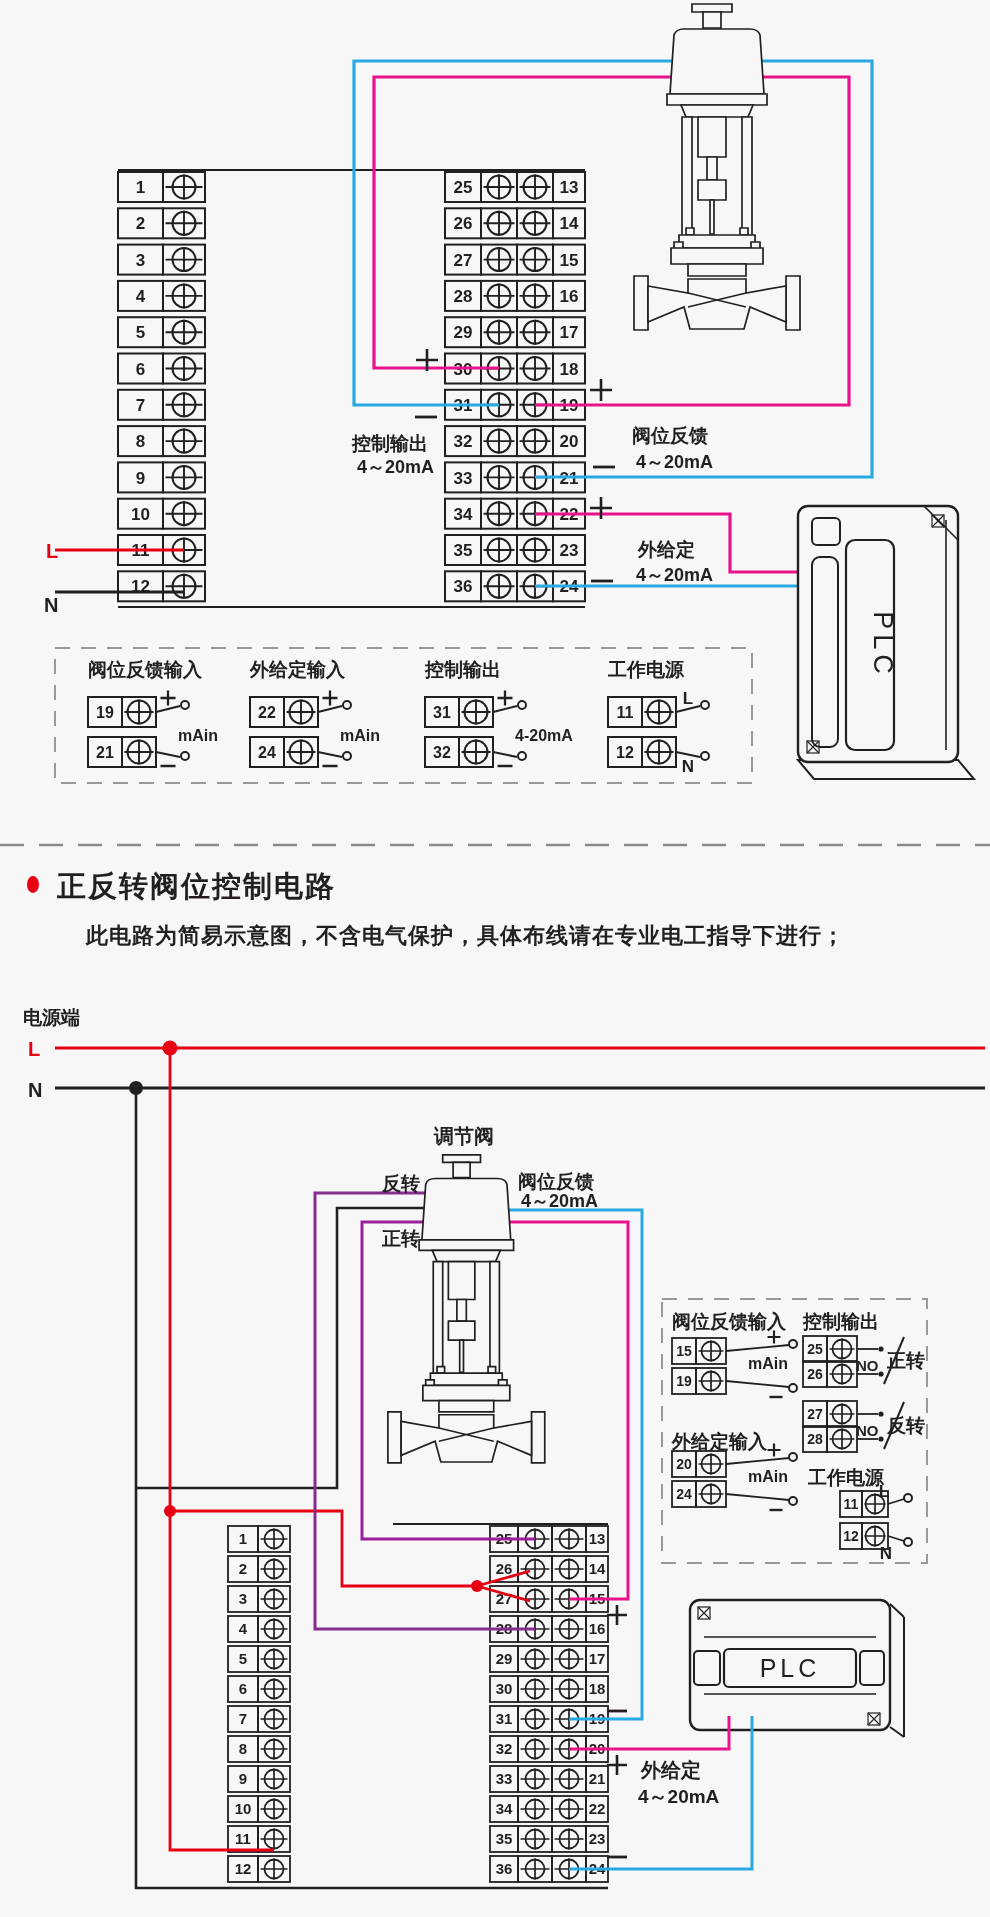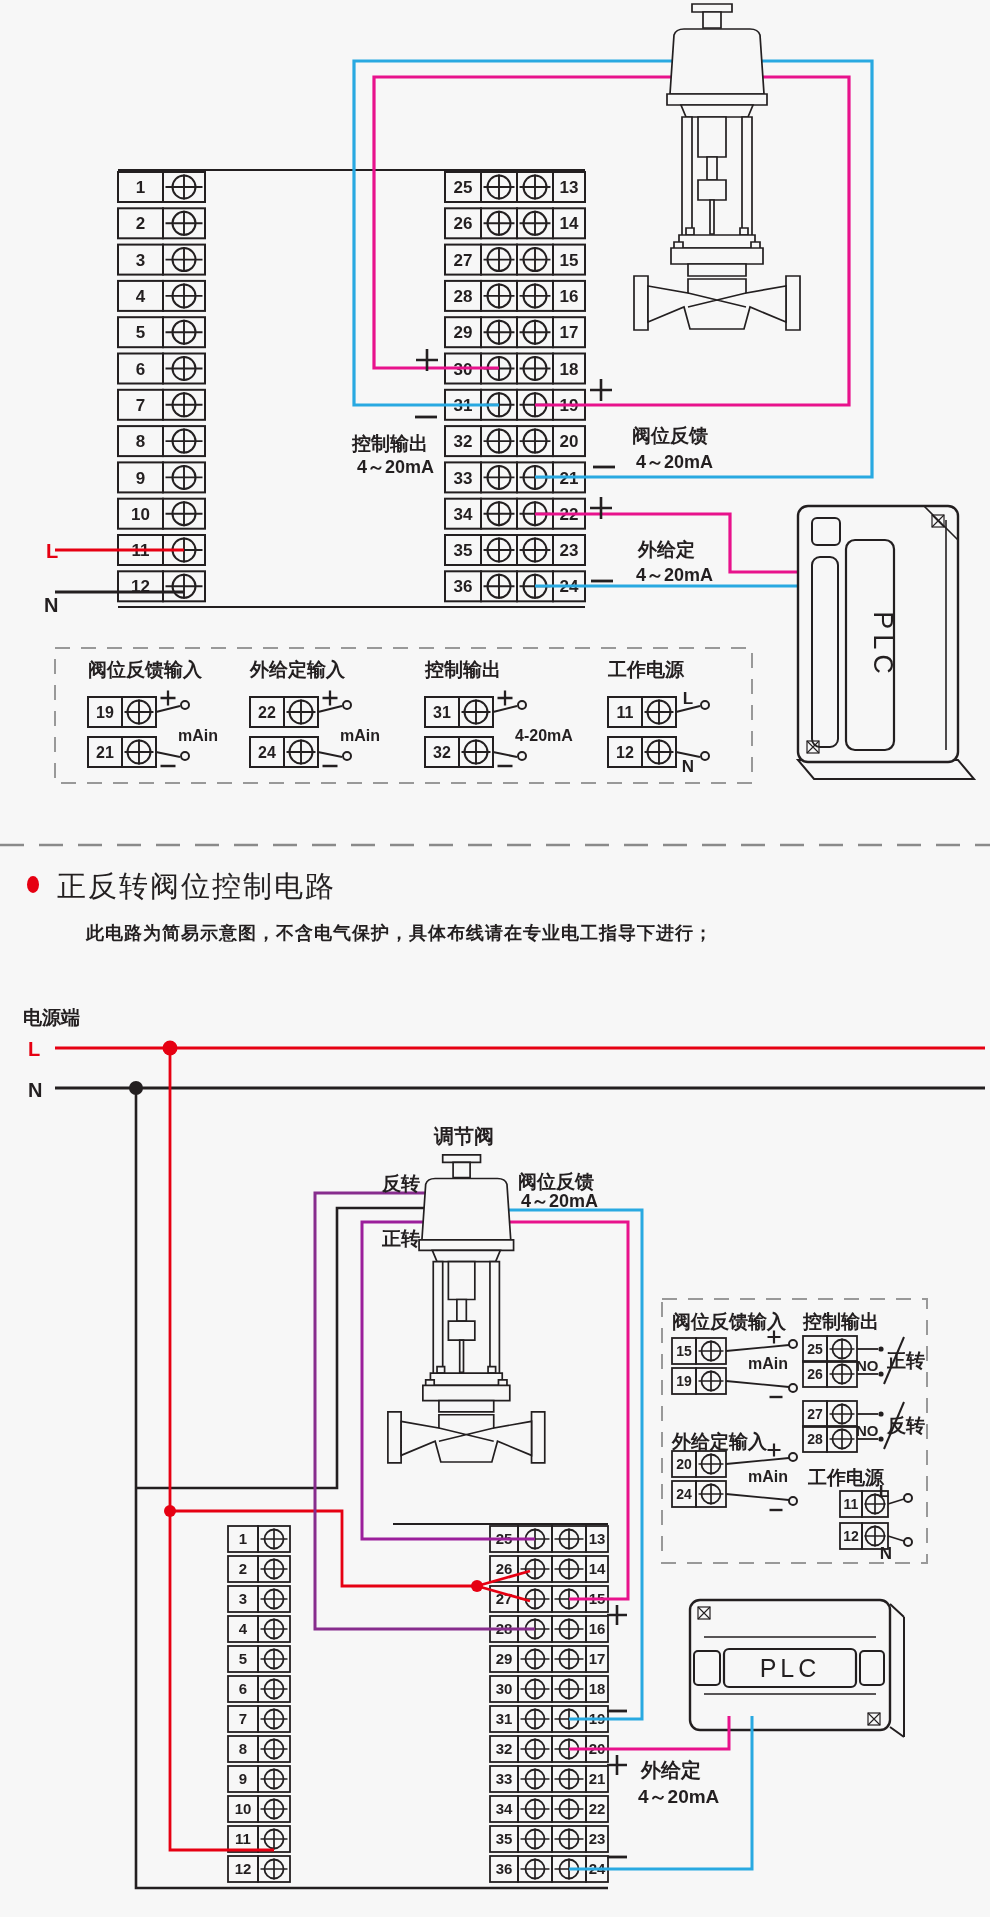--- a/index.html
+++ b/index.html
@@ -3,23 +3,23 @@
 <meta charset="utf-8">
 <style>
   html,body{margin:0;padding:0;background:#f7f7f7;}
   .page{position:relative;width:990px;height:1917px;background:#f7f7f7;overflow:hidden;
         font-family:"Liberation Sans",sans-serif;color:#231f20;}
   svg{position:absolute;left:0;display:block;}
   #d1{top:0;}
   #d2{top:980px;}
   .title-block{position:absolute;left:0;top:843px;width:990px;height:137px;}
   .divider{position:absolute;left:0;top:0;width:990px;height:4px;}
-  .title-row{position:absolute;left:57px;top:24px;font-size:29px;font-weight:400;letter-spacing:2px;}
+  .title-row{position:absolute;left:57px;top:24px;font-size:29px;font-weight:700;letter-spacing:2px;}
   .bullet{position:absolute;left:-30px;top:9px;width:12px;height:17px;background:#e60012;border-radius:50%;}
-  .subtitle{position:absolute;left:86px;top:78px;font-size:18px;font-weight:700;letter-spacing:1px;}
+  .subtitle{position:absolute;left:86px;top:78px;font-size:22px;font-weight:700;letter-spacing:1px;}
   text{font-family:"Liberation Sans",sans-serif;}
 </style>
 </head>
 <body>
 
 <div class="page">
   <svg id="d1" width="990" height="843" viewBox="0 0 990 843">
       <g>
         <path d="M118 170H585M118 607H585" stroke="#231f20" stroke-width="2" fill="none"></path>
         <g>

